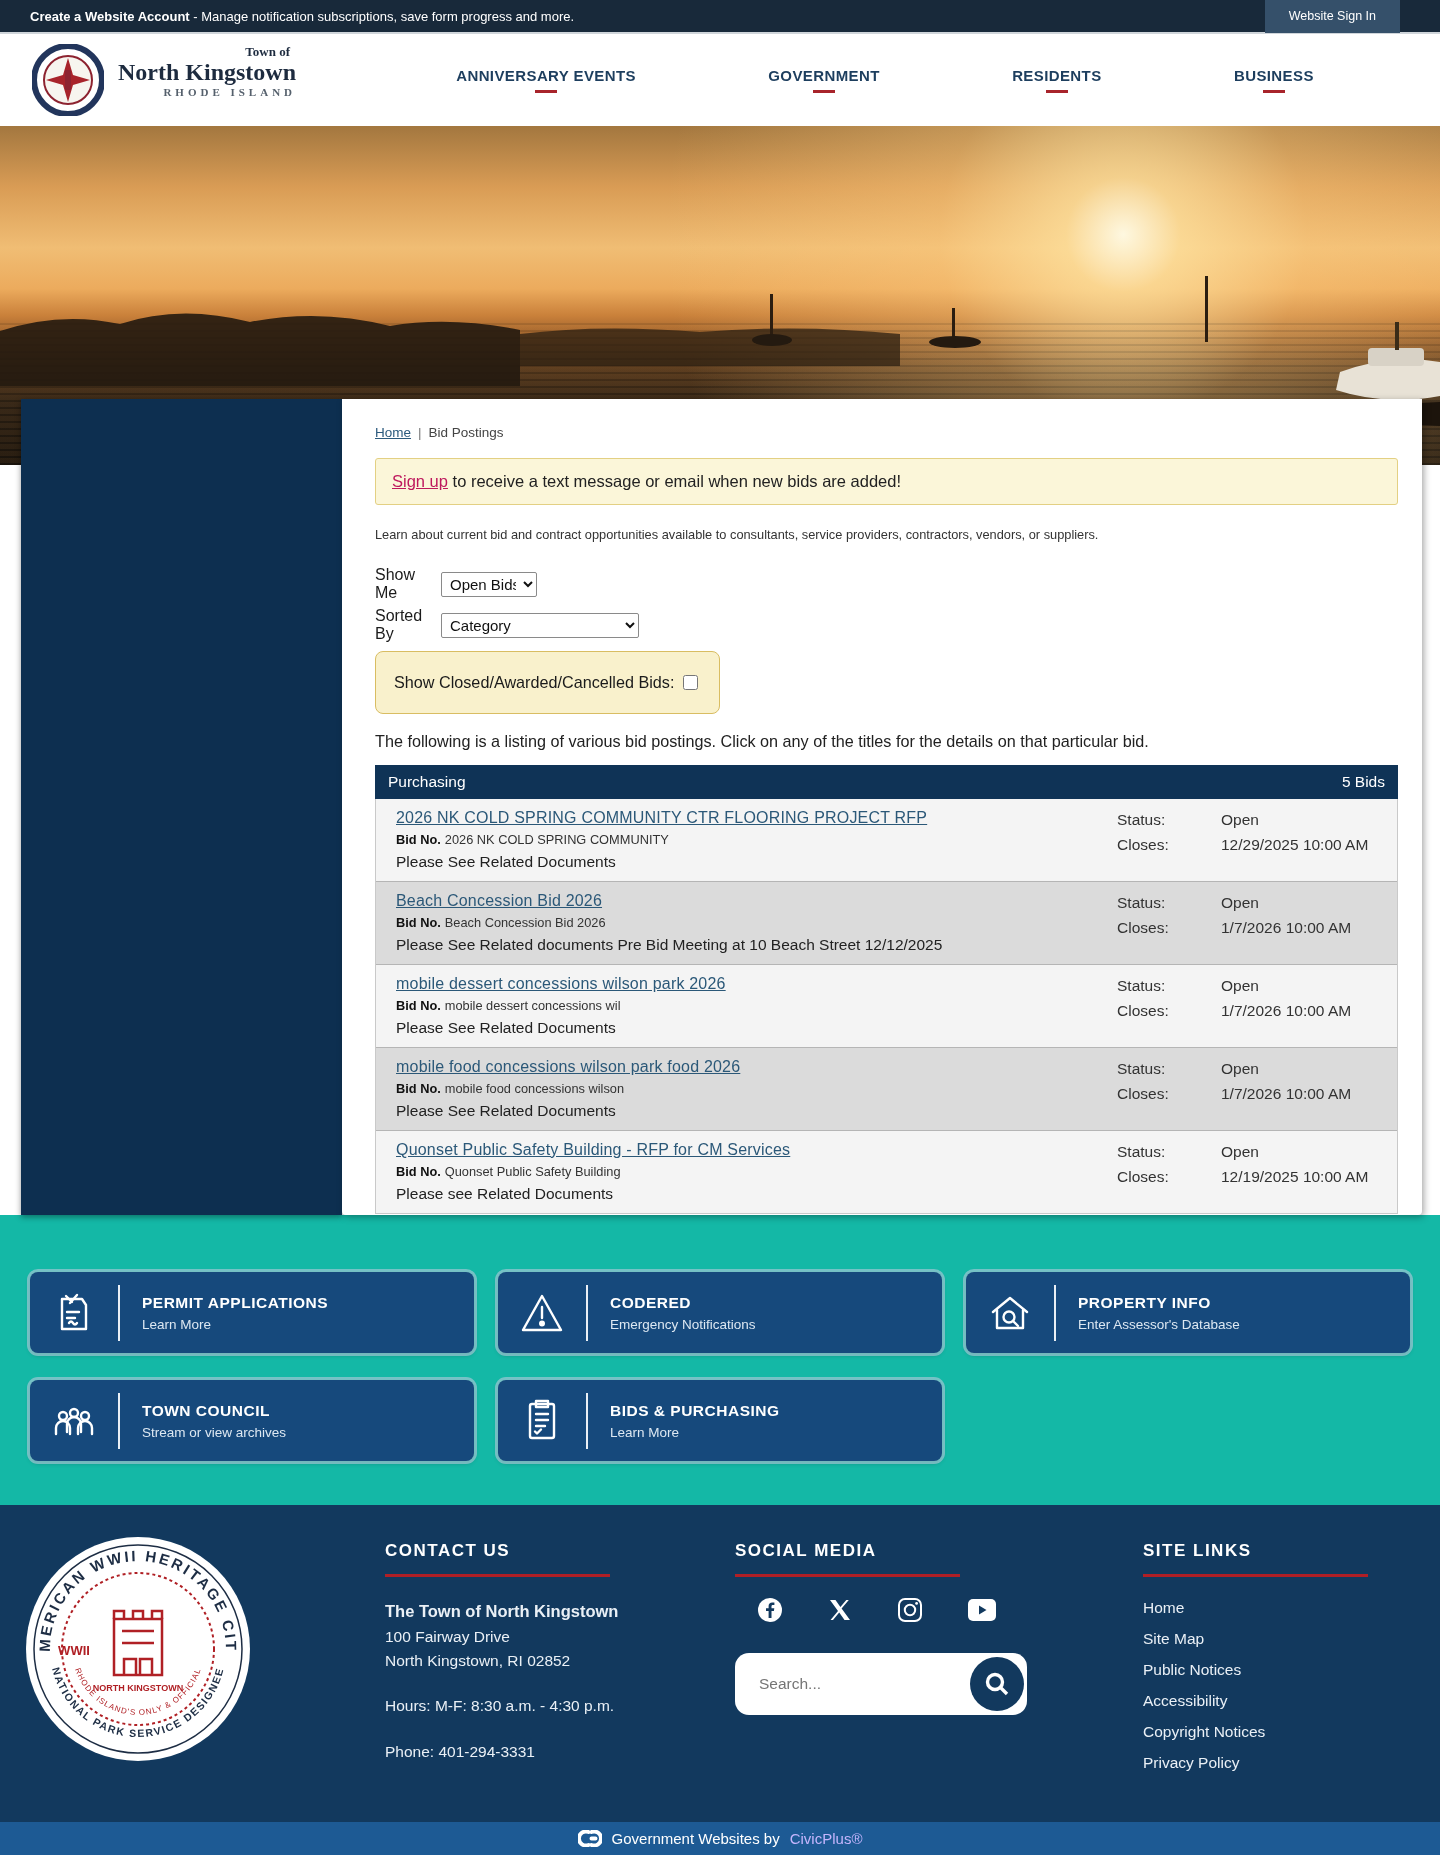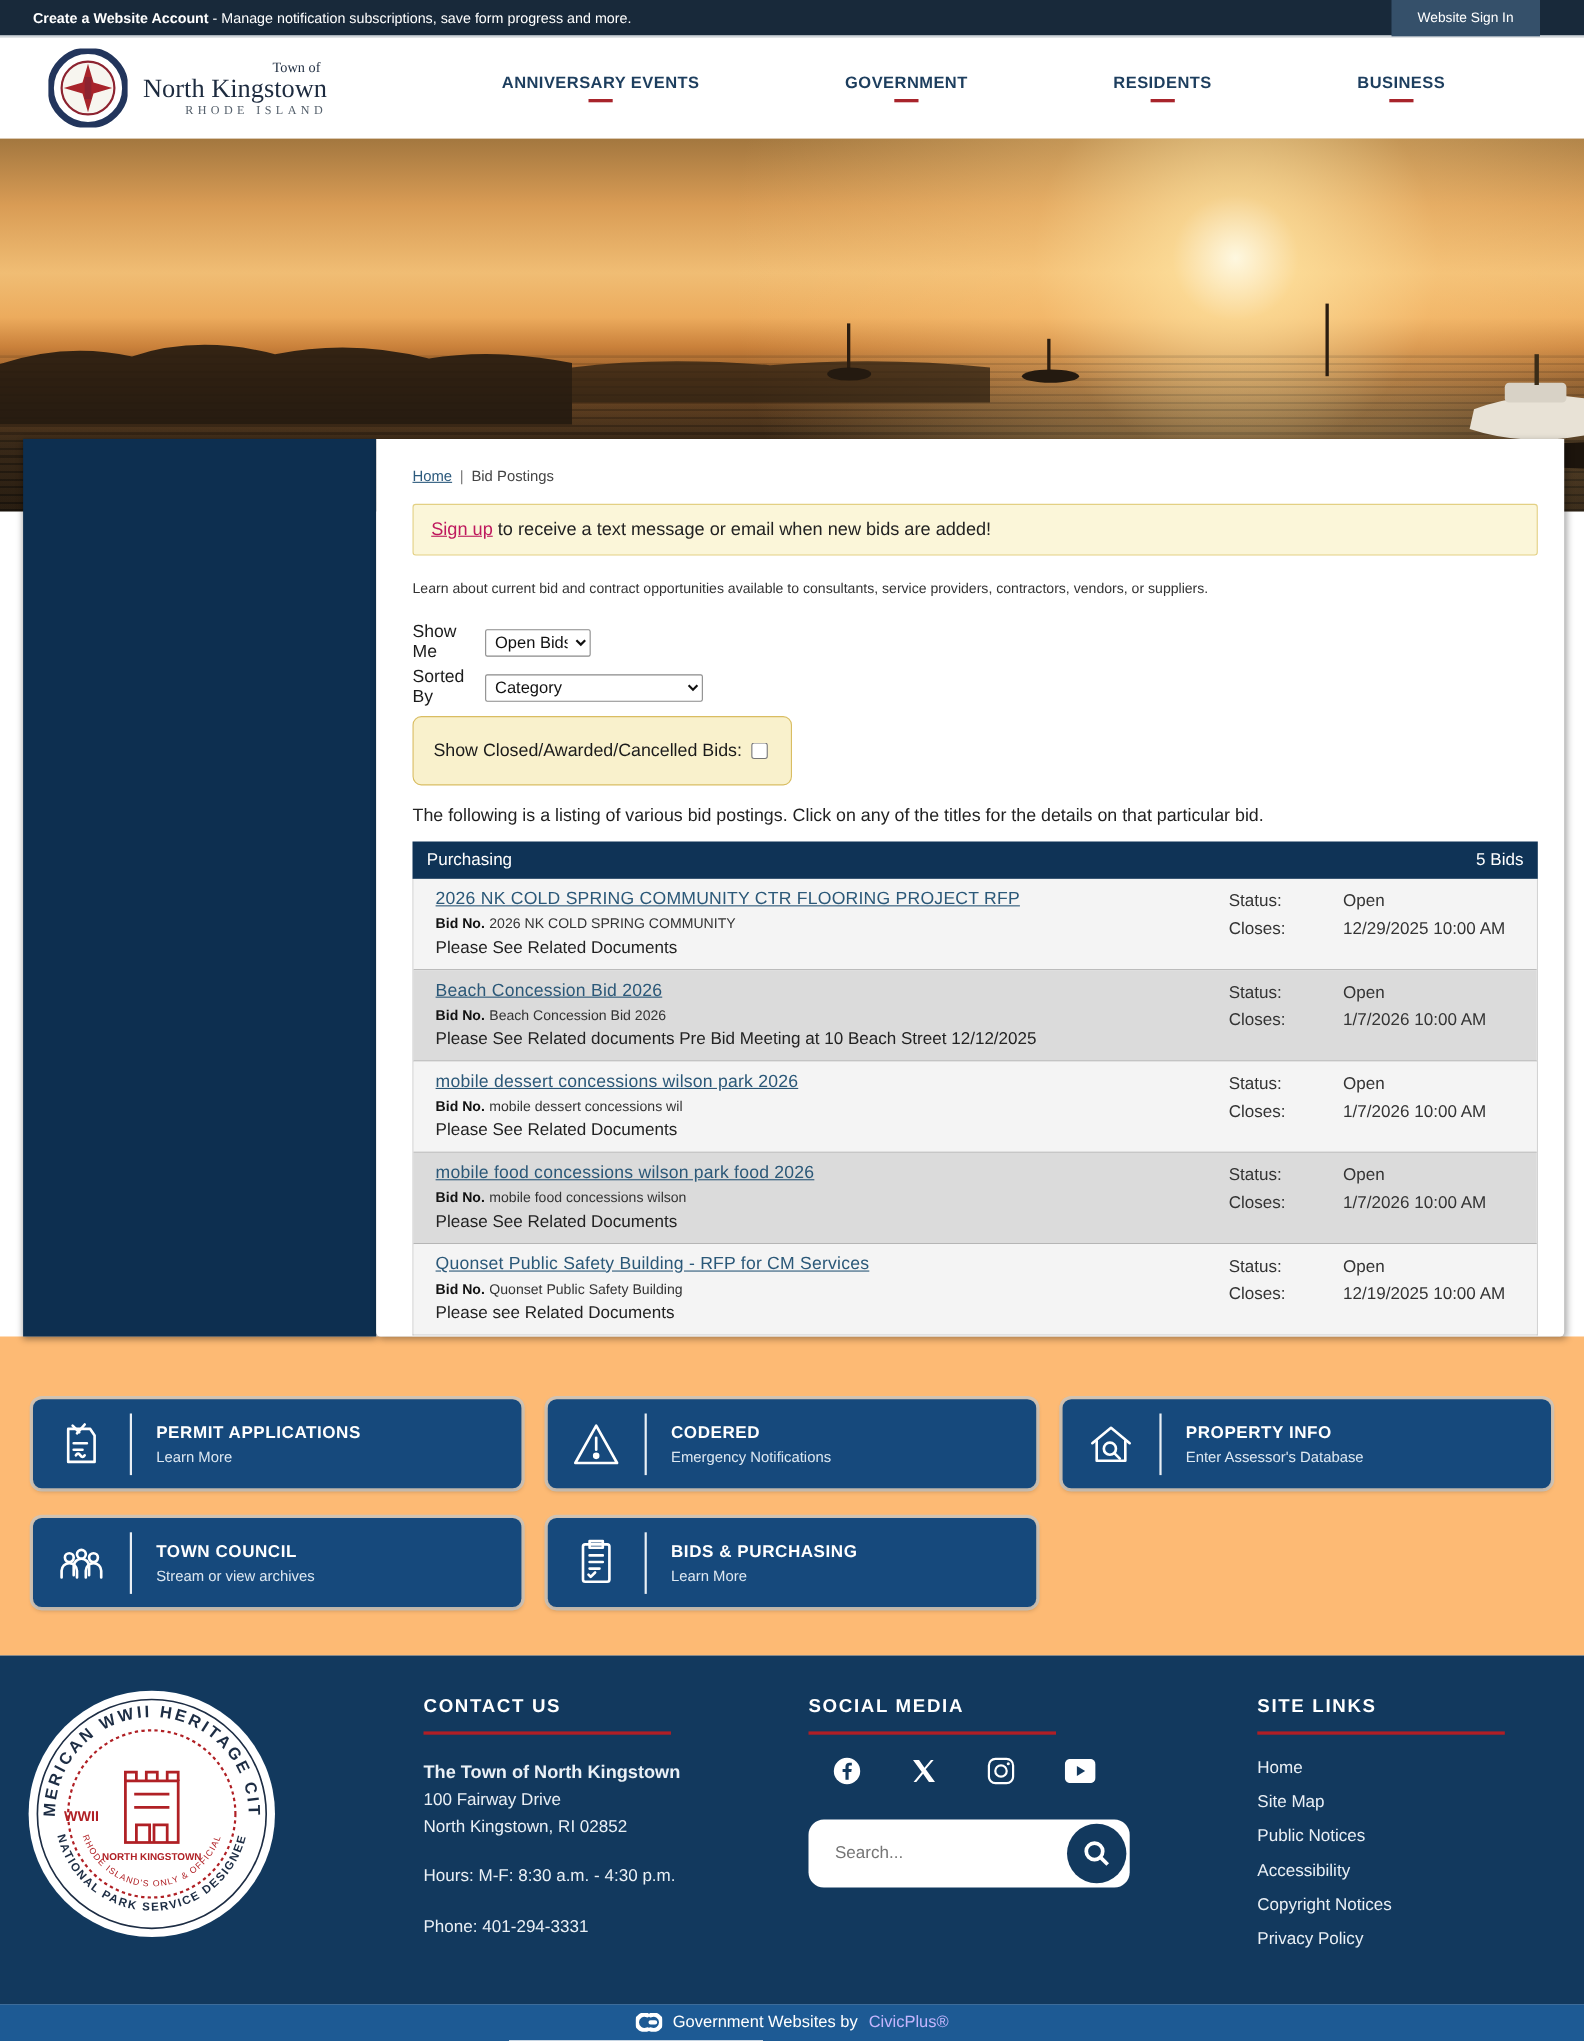--- a/index.html
+++ b/index.html
@@ -7,21 +7,21 @@
   body { font-family:"Liberation Sans", sans-serif; background:#ffffff; color:#222; }
 
   
   .topbar { height:34px; background:#18293a; display:flex; align-items:center; justify-content:space-between; border-bottom:2px solid #cfd5da; }
   .topbar-left { color:#fff; font-size:13px; padding-left:30px; }
   .topbar-left b { font-weight:bold; }
   .signin-btn { background:#35506a; color:#fff; font-size:12.5px; height:34px; line-height:34px; padding:0 24px; margin-right:40px; border:none; cursor:pointer; }
 
   
   .header { height:92px; background:#fff; display:flex; align-items:center; }
-  .logo-wrap { display:flex; align-items:center; padding-left:44px; width:330px; }
+  .logo-wrap { display:flex; align-items:flex-start; padding-left:32px; width:330px;font-weight:bold; }
   .logo-text { margin-left:14px; font-family:"Liberation Serif", serif; color:#1d2b3f; }
   .logo-prefix { font-size:13px; text-align:right; padding-right:6px; }
   .logo-name { font-size:24px; line-height:24px; }
   .logo-state { font-size:11px; letter-spacing:4px; color:#55606c; text-align:right; margin-top:2px; }
   .nav { flex:1; display:flex; justify-content:space-around; padding:0 60px 0 60px; }
   .nav-item { font-size:15px; font-weight:bold; letter-spacing:0.4px; color:#1d3e5e; text-align:center; cursor:pointer; }
   .nav-item .red-tick { width:22px; height:3px; background:#a8242b; margin:6px auto 0; }
 
   
   .hero { height:339px; position:relative; overflow:hidden;
@@ -69,21 +69,21 @@
   .bid-left { flex:1; padding-right:12px; }
   .bid-title { font-size:16px; color:#2b5878; text-decoration:underline; letter-spacing:0.2px; cursor:pointer; display:inline-block; }
   .bid-no { margin-top:5px; font-size:12.8px; color:#333; }
   .bid-no b { color:#111; margin-right:4px; }
   .bid-desc { margin-top:6px; font-size:15.5px; color:#222; }
   .bid-right { width:268px; padding-top:2px; font-size:15.5px; color:#333; }
   .stat-line { display:flex; margin-bottom:7px;gap:28px; }
   .stat-line .lbl { width:76px; }
 
   
-  .quicklinks { background:#fdba74; padding:57px 30px 44px; }
+  .quicklinks { background:#14b8a6; padding:57px 30px 44px; }
   .ql-grid { display:grid; grid-template-columns:repeat(3,1fr); gap:27px 24px; }
   .ql-card { height:81px; background:#16497c; border-radius:8px; display:flex; align-items:center;
     box-shadow:0 0 0 3px rgba(183,203,222,.6), 0 2px 5px rgba(0,0,0,.25); cursor:pointer; }
   .ql-icon { width:88px; display:flex; justify-content:center; }
   .ql-div { width:2px; height:56px; background:#e9eff5; }
   .ql-text { padding-left:22px; }
   .ql-title { font-size:15.5px; font-weight:bold; color:#fff; letter-spacing:0.5px; }
   .ql-sub { font-size:13.5px; color:#dde8f2; margin-top:5px; }
 
   

